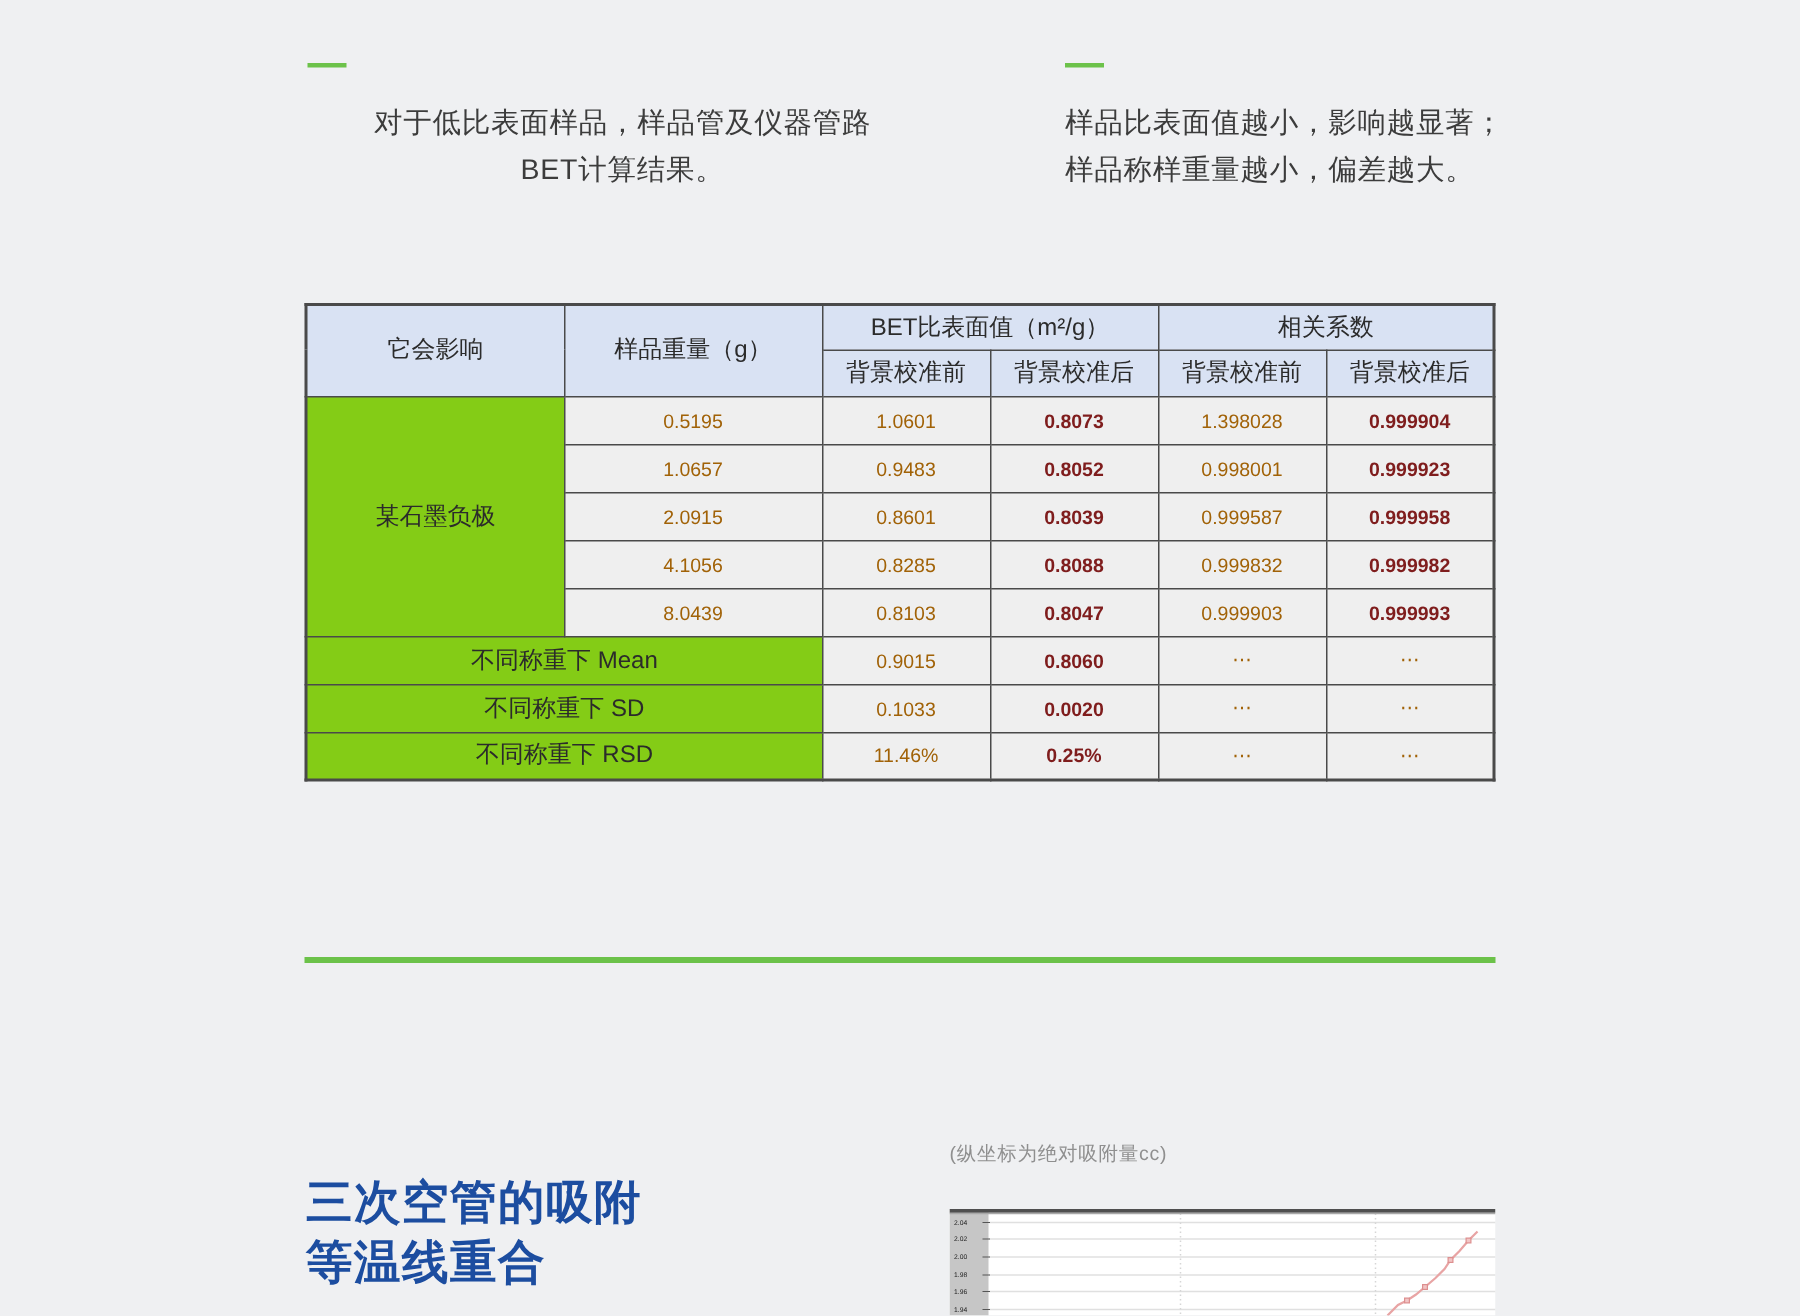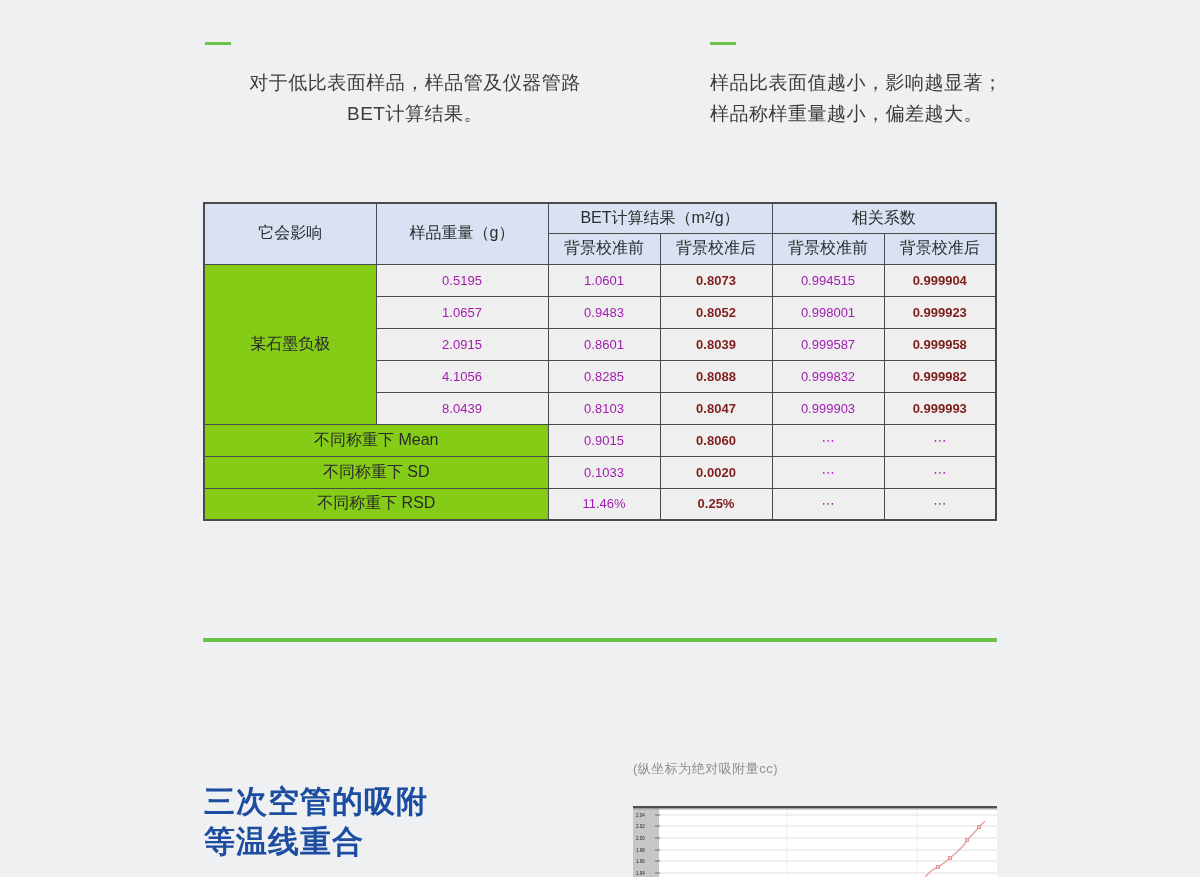--- a/index.html
+++ b/index.html
@@ -18,21 +18,21 @@
   .callout-right { left:710px; top:42px; width:420px; }
   .accent-dash { width:26px; height:3px; background:#6cc24a; margin-bottom:22px; }
   .callout p { font-size:19px; line-height:31px; color:#3c3c3c; letter-spacing:0.5px; }
 
   
   .bet-table { position:absolute; left:203px; top:202px; border-collapse:collapse; table-layout:fixed; width:792px; border:2px solid #4a4a4a; }
   .bet-table th, .bet-table td { border:1px solid #4a4a4a; text-align:center; vertical-align:middle; padding:0; }
   .bet-table th { background:#d9e2f3; font-weight:400; font-size:16px; color:#2b2b2b; }
   .row-group-hdr th { height:30px; }
   .row-sub-hdr   th { height:31px; }
-  .bet-table td { background:#efefef; font-size:13px; color:#a21caf; height:32px; }
+  .bet-table td { background:#efefef; font-size:13px; color:#a16207; height:32px; }
   .bet-table td.span-blue { background:#84cc16; font-size:16px; color:#2b2b2b; }
   .bet-table td.hl { color:#7f1d1d; font-weight:700; }
   .col-sample { width:172px; } .col-weight { width:172px; }
   .col-n { width:112px; }
 
   
   .green-divider { position:absolute; left:203px; top:638px; width:794px; height:4px; background:#6cc24a; }
 
   
   .section-title { position:absolute; left:204px; top:782px; font-size:31px; font-weight:700; color:#1c4da0; line-height:40px; letter-spacing:1px; }
@@ -62,35 +62,35 @@
         <col class="col-weight">
       <col class="col-n">
         <col class="col-n">
         <col class="col-n">
         <col class="col-n">
     </colgroup>
     <tbody>
         <tr class="row-group-hdr">
       <th rowspan="2">它会影响</th>
       <th rowspan="2">样品重量（g）</th>
-      <th colspan="2">BET计算结果（m²/g）</th>
+      <th colspan="2">BET比表面值（m²/g）</th>
       <th colspan="2">相关系数</th>
     </tr>
     <tr class="row-sub-hdr">
       <th>背景校准前</th>
       <th>背景校准后</th>
       <th>背景校准前</th>
       <th>背景校准后</th>
     </tr>
     <tr>
       <td rowspan="5" class="span-blue">某石墨负极</td>
       <td>0.5195</td>
       <td>1.0601</td>
       <td class="hl">0.8073</td>
-      <td>0.994515</td>
+      <td>1.398028</td>
       <td class="hl">0.999904</td>
     </tr>
     <tr>
       <td>1.0657</td>
       <td>0.9483</td>
       <td class="hl">0.8052</td>
       <td>0.998001</td>
       <td class="hl">0.999923</td>
     </tr>
     <tr>

